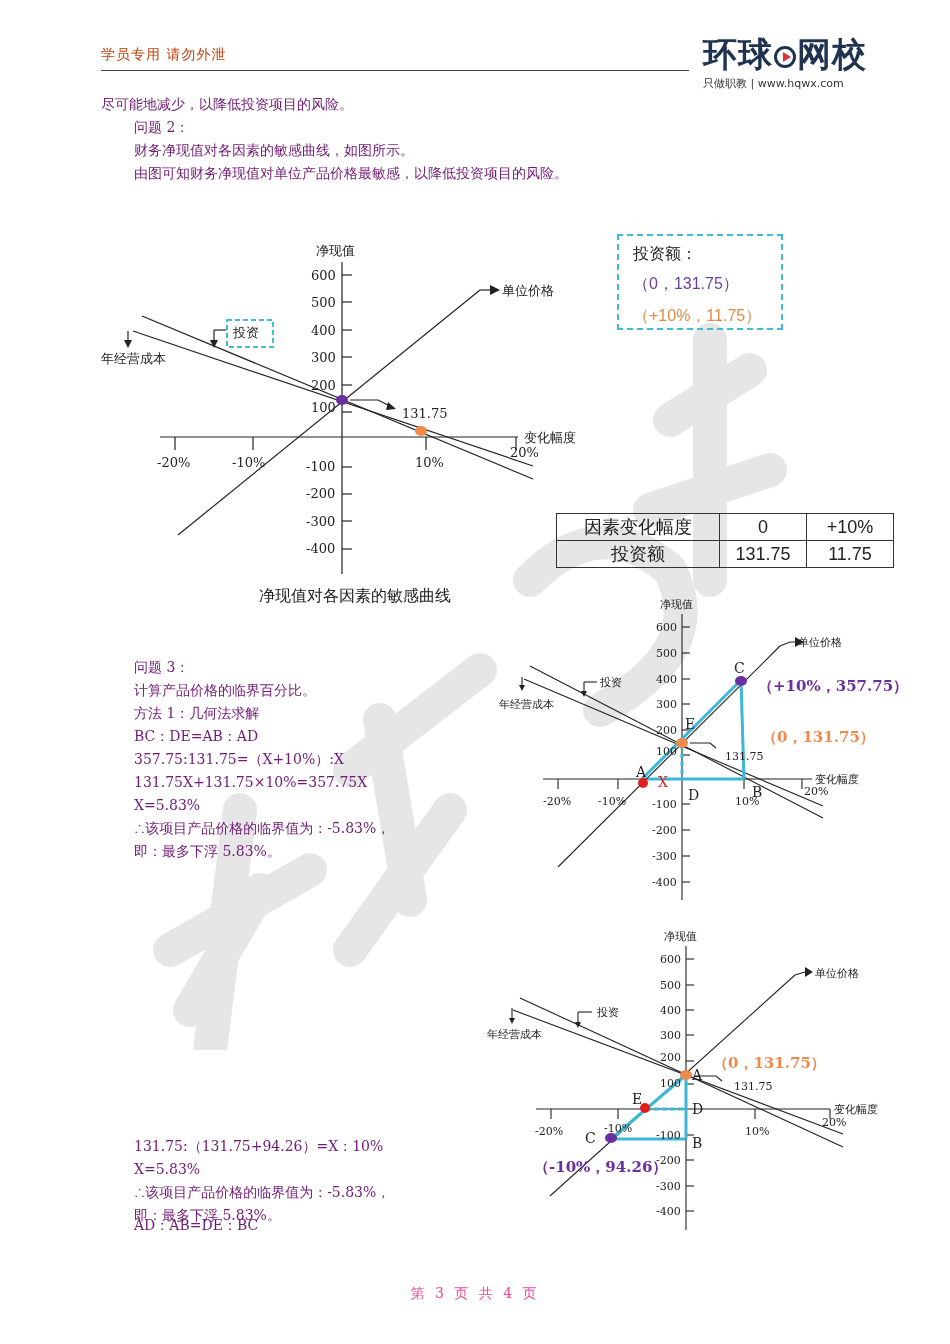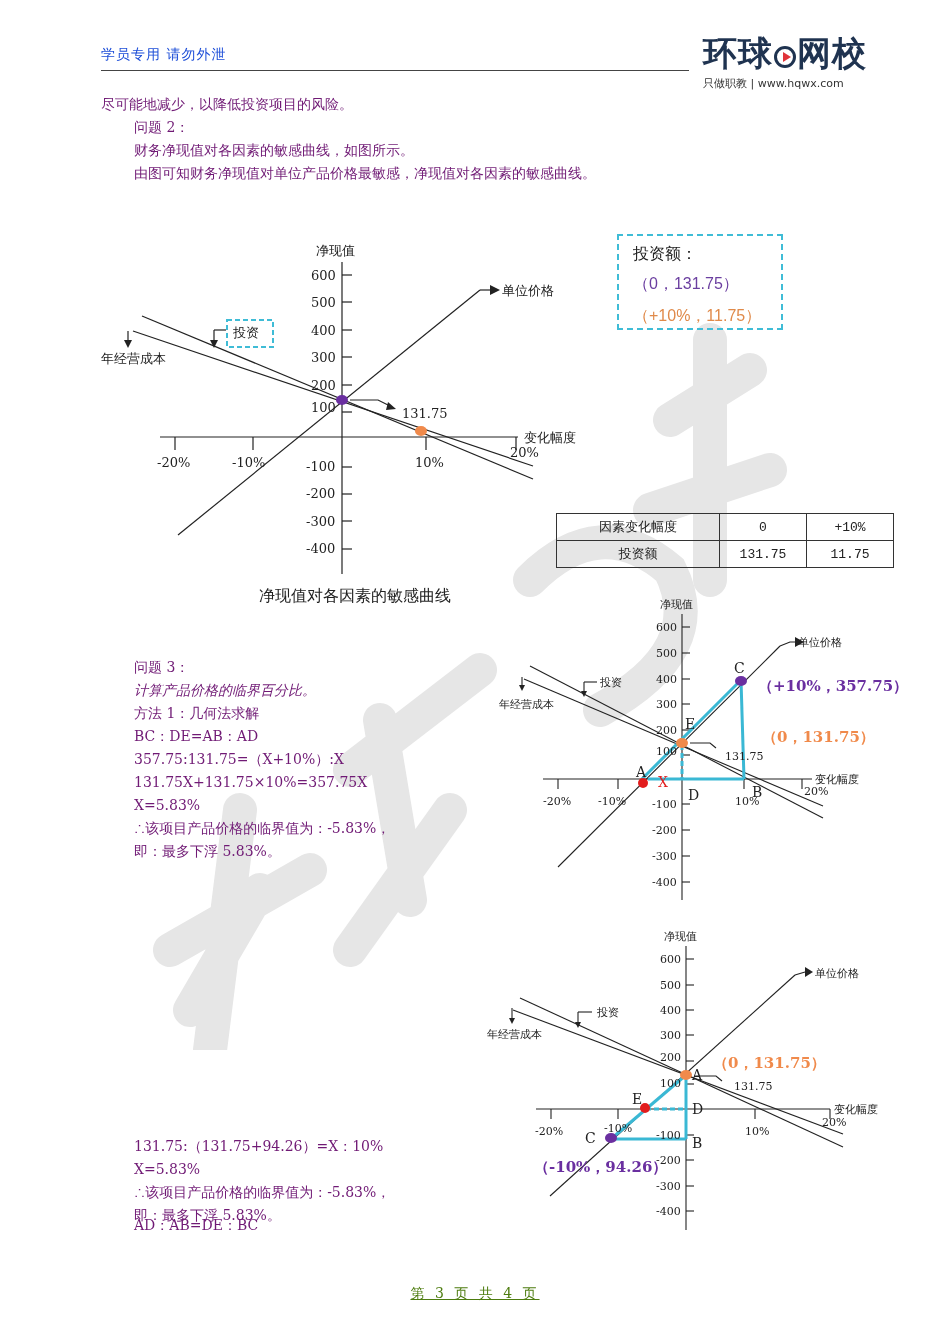--- a/index.html
+++ b/index.html
@@ -1,34 +1,34 @@
 <!DOCTYPE html>
 <html><head>
 <meta charset="utf-8">
 <style>
   html,body{margin:0;padding:0;background:#fff;}
   body{width:950px;height:1344px;position:relative;overflow:hidden;font-family:"DejaVu Serif","Liberation Serif",serif;color:#222;}
   .abs{position:absolute;}
-  .hdr-text{left:101px;top:46px;font-size:14px;color:#1d4ed8;letter-spacing:1px;}
+  .hdr-text{left:101px;top:46px;font-size:14px;color:#c2410c;letter-spacing:1px;}
   .hdr-line{left:101px;top:70px;width:588px;height:1px;background:#444;}
   .logo{left:703px;top:36px;width:170px;}
-  .logo-main{font-family:Liberation Serif, serif;font-size:34px;font-weight:bold;color:#1f3350;letter-spacing:1px;line-height:36px;}
+  .logo-main{font-family:Liberation Sans, sans-serif;font-size:34px;font-weight:bold;color:#1f3350;letter-spacing:1px;line-height:36px;}
   .logo-play{display:inline-block;width:22px;height:22px;border-radius:50%;border:3px solid #1f3350;position:relative;vertical-align:middle;margin:0 1px;box-sizing:border-box;}
   .logo-play:after{content:"";position:absolute;left:6px;top:3px;border-left:8px solid #e0343a;border-top:5px solid transparent;border-bottom:5px solid transparent;}
   .logo-sub{font-family:"DejaVu Sans",sans-serif;font-size:11px;color:#333;margin-top:4px;white-space:nowrap;}
   .p{font-size:14px;line-height:20px;white-space:nowrap;color:#701a75;}
   .mono{font-family:"DejaVu Serif","Liberation Serif",serif;}
-  .footer{left:0;width:950px;top:1285px;text-align:center;font-size:14px;letter-spacing:3px;color:#4d7c0f;text-decoration:underline;}
+  .footer{left:0;width:950px;top:1285px;text-align:center;font-size:14px;letter-spacing:3px;color:#ec4899;}
   .watermark{left:150px;top:250px;width:700px;height:800px;pointer-events:none;}
   svg text{font-family:"DejaVu Serif","Liberation Serif",serif;}
   .infobox{left:617px;top:234px;width:166px;height:96px;border:2px dashed #3fbcd6;box-sizing:border-box;font-family:Liberation Sans, sans-serif;}
   .infobox .t{position:absolute;left:14px;top:8px;font-size:16px;color:#222;}
   .infobox .a{position:absolute;left:14px;top:38px;font-size:16px;color:#6b3fa0;}
   .infobox .b{position:absolute;left:14px;top:70px;font-size:16px;color:#e08a4a;}
-  table.dt{left:556px;top:513px;border-collapse:collapse;font-family:Liberation Mono, monospace;font-size:13px;}
+  table.dt{left:556px;top:513px;border-collapse:collapse;font-family:Liberation Sans, sans-serif;font-size:18px;}
   table.dt td{border:1.5px solid #333;height:26px;text-align:center;padding:0 6px;}
   .caption{left:259px;top:586px;font-family:"DejaVu Sans",sans-serif;font-size:16px;color:#222;}
 </style>
 </head>
 <body>
 
 <div class="abs hdr-text">学员专用 请勿外泄</div>
 <div class="abs hdr-line"></div>
 <div class="abs logo">
   <div class="logo-main"><span>环球</span><span class="logo-play"></span><span>网校</span></div>
@@ -40,21 +40,21 @@
     <path d="M40 760 L110 640 M20 700 L160 620 M90 560 L60 800"></path>
     <path d="M200 520 L330 420 M230 470 L260 650 M300 560 L200 700"></path>
     <path d="M380 330 Q450 260 520 320 Q560 400 450 460"></path>
     <path d="M520 170 L600 120 M560 90 L560 330 M500 260 L620 220"></path>
   </g>
 </svg>
 
 <div class="abs p" style="left:101px;top:94px;">尽可能地减少，以降低投资项目的风险。</div>
 <div class="abs p" style="left:134px;top:117px;">问题 2：</div>
 <div class="abs p" style="left:134px;top:140px;">财务净现值对各因素的敏感曲线，如图所示。</div>
-<div class="abs p" style="left:134px;top:163px;">由图可知财务净现值对单位产品价格最敏感，净现值对各因素的敏感曲线。</div>
+<div class="abs p" style="left:134px;top:163px;">由图可知财务净现值对单位产品价格最敏感，以降低投资项目的风险。</div>
 
 <svg class="abs" style="left:0;top:0;" width="950" height="620">
   <g stroke="#222" stroke-width="1.2" fill="none">
 
     <line x1="342" y1="262" x2="342" y2="574"></line>
     <line x1="160" y1="437" x2="518" y2="437"></line>
 
     <line x1="342" y1="275" x2="352" y2="275"></line>
       <line x1="342" y1="302" x2="352" y2="302"></line>
     <line x1="342" y1="330" x2="352" y2="330"></line>
@@ -128,21 +128,21 @@
     <td>投资额</td>
     <td>131.75</td>
     <td>11.75</td>
   </tr>
 </tbody>
   </table>
 
 <div class="abs caption">净现值对各因素的敏感曲线</div>
 
 <div class="abs p" style="left:134px;top:657px;">问题 3：</div>
-<div class="abs p" style="left:134px;top:680px;font-style:italic;">计算产品价格的临界百分比。</div>
+<div class="abs p" style="left:134px;top:680px;">计算产品价格的临界百分比。</div>
 <div class="abs p" style="left:134px;top:703px;">方法 1：几何法求解</div>
 <div class="abs p mono" style="left:134px;top:726px;">BC：DE=AB：AD</div>
 <div class="abs p mono" style="left:134px;top:749px;">357.75:131.75=（X+10%）:X</div>
 <div class="abs p mono" style="left:134px;top:772px;">131.75X+131.75×10%=357.75X</div>
 <div class="abs p mono" style="left:134px;top:795px;">X=5.83%</div>
 <div class="abs p" style="left:134px;top:818px;">∴该项目产品价格的临界值为：-5.83%，</div>
 <div class="abs p" style="left:134px;top:841px;">即：最多下浮 5.83%。</div>
 
 <svg class="abs" style="left:0;top:0;" width="950" height="920">
   <g stroke="#222" stroke-width="1.1" fill="none">

